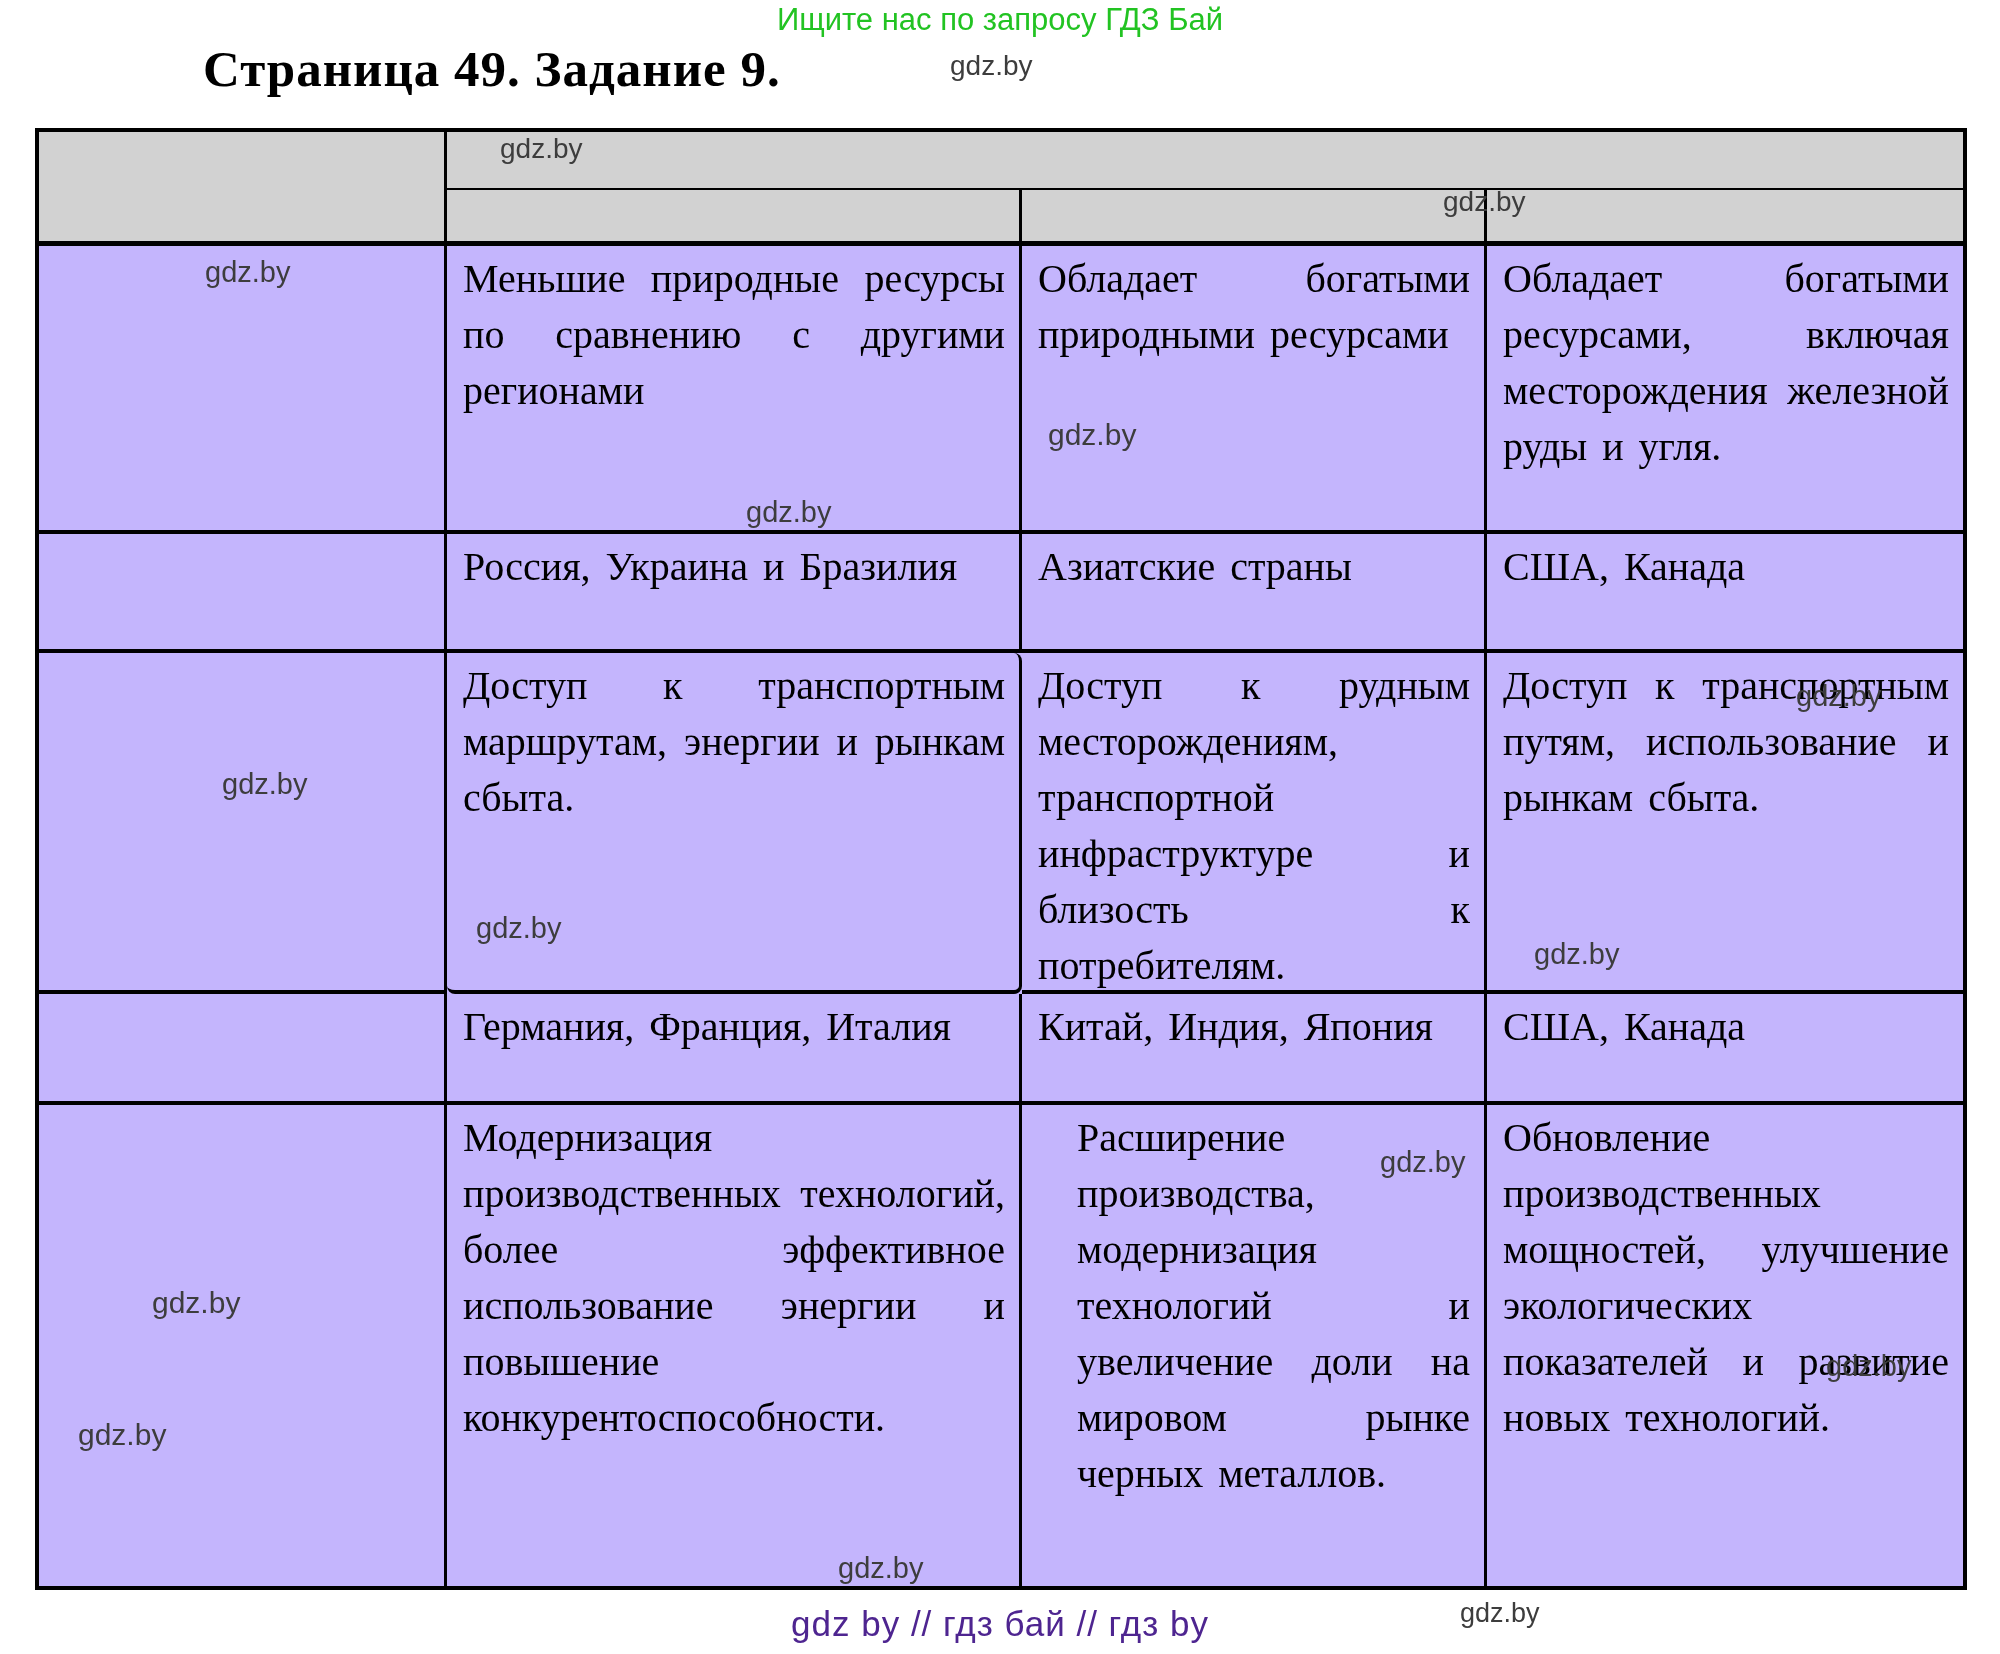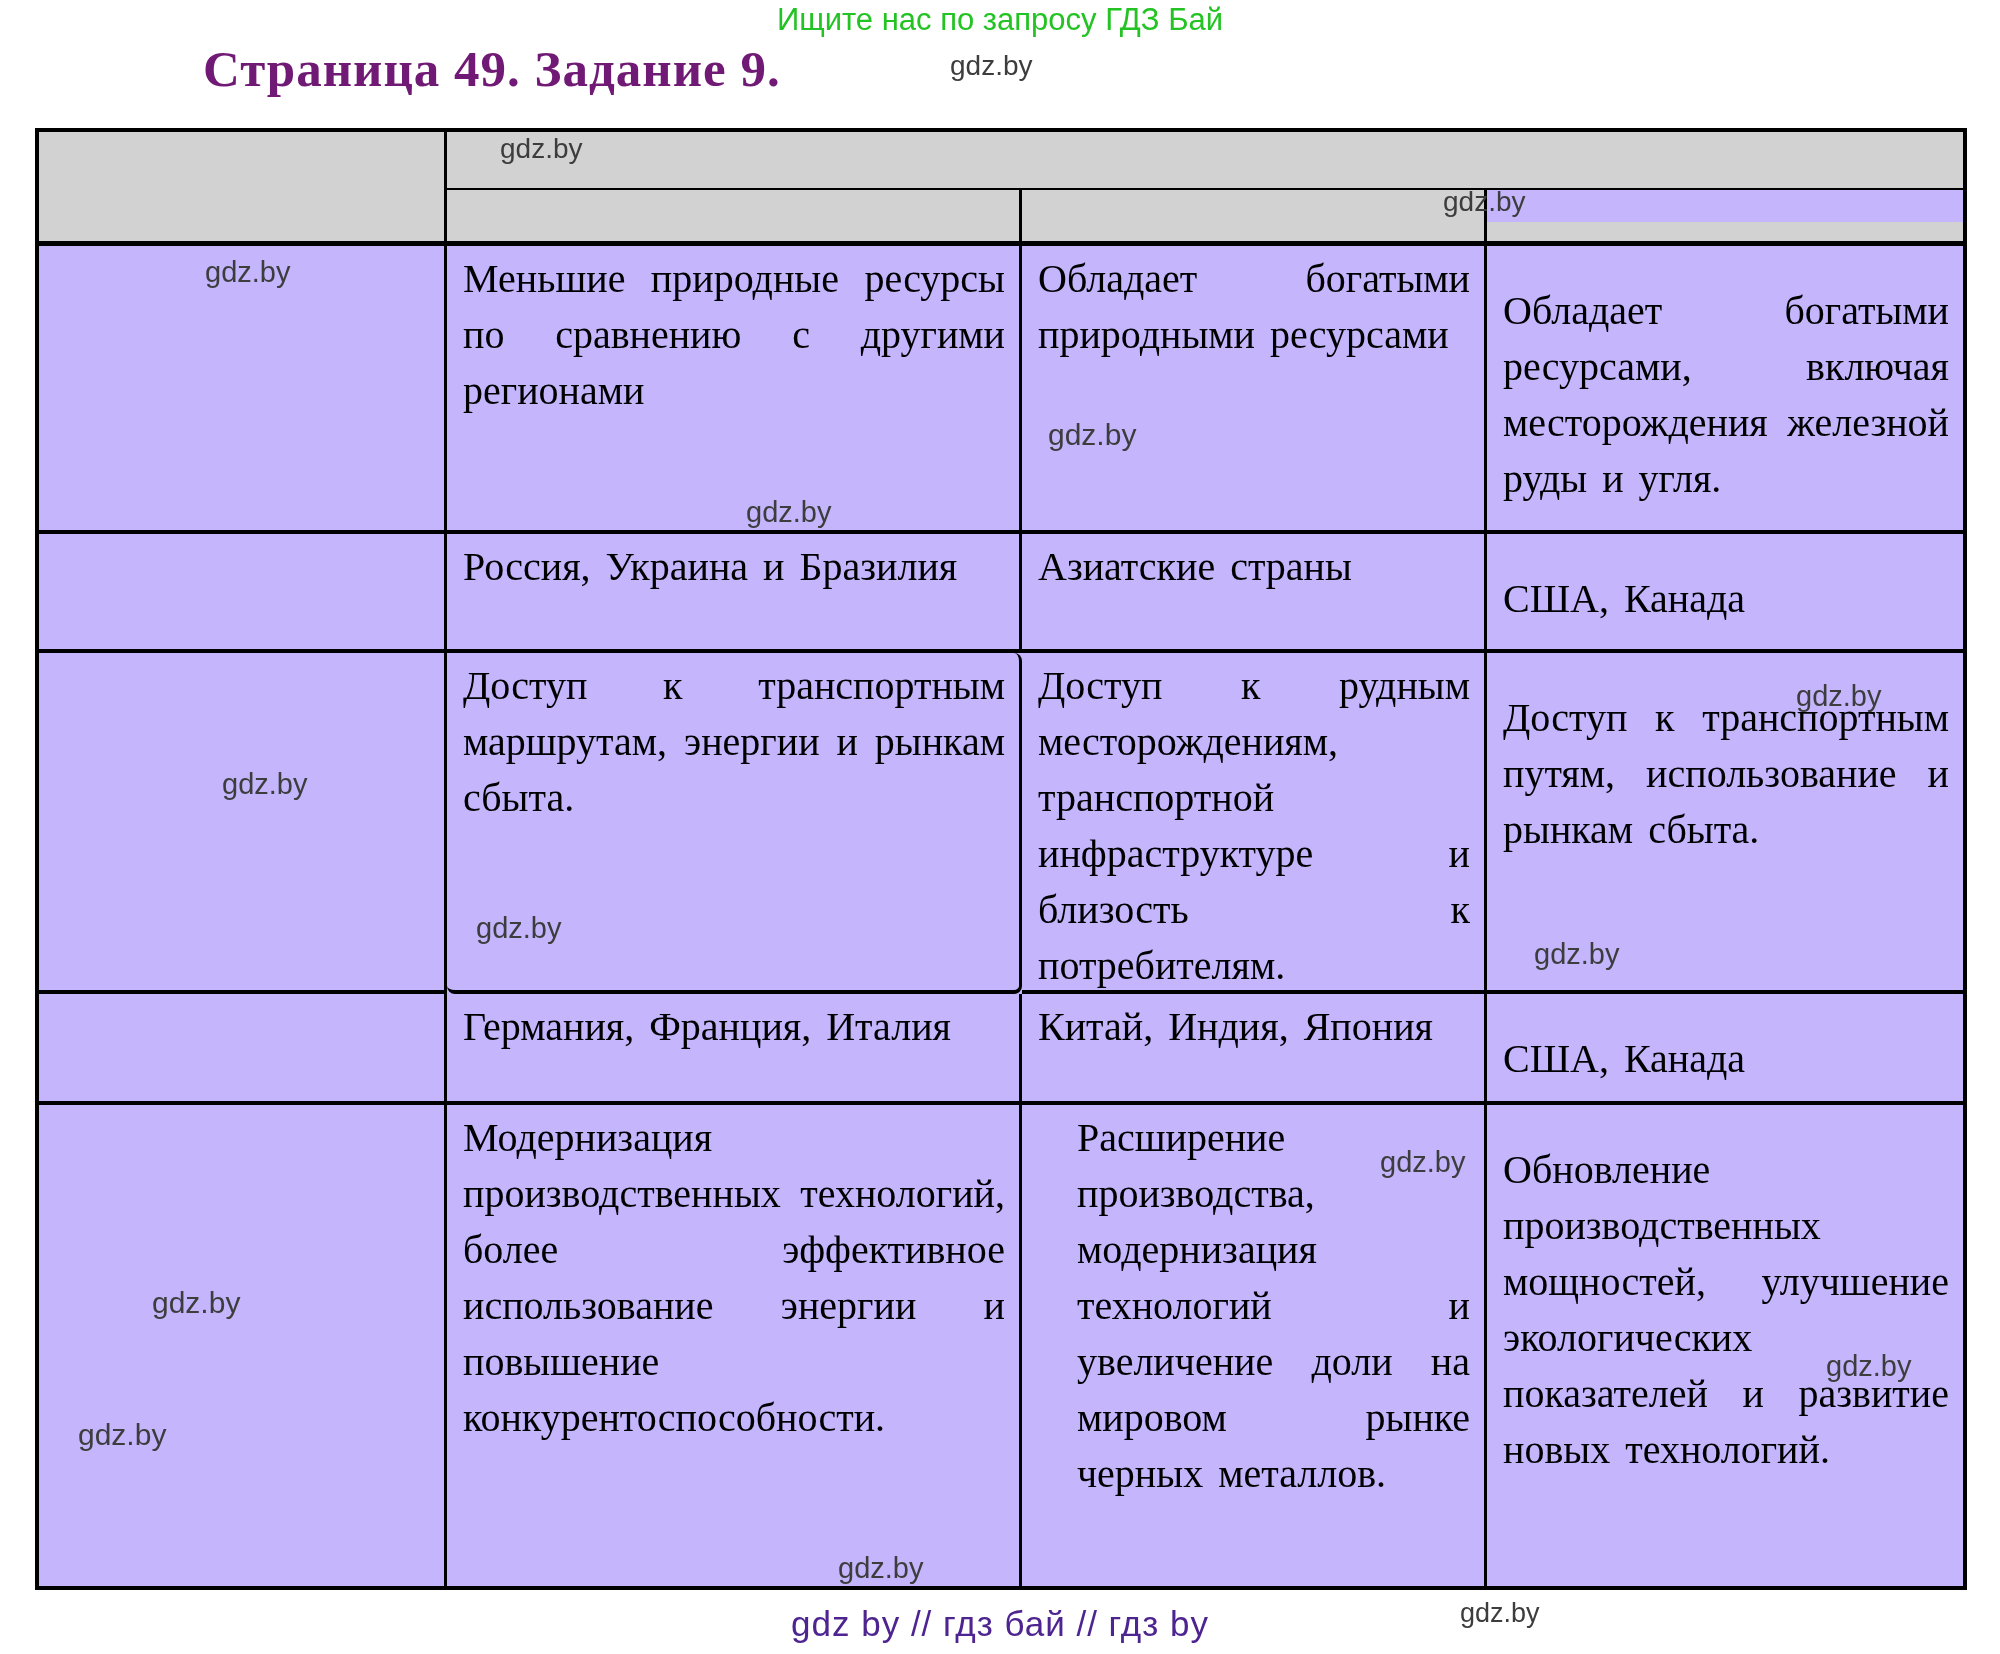--- a/index.html
+++ b/index.html
@@ -11,40 +11,40 @@
     font-family:"Liberation Serif","DejaVu Serif",serif;
   }
   .banner{
     position:absolute;top:2px;left:0;width:100%;
     text-align:center;
     font-family:"Liberation Sans","DejaVu Sans",sans-serif;
     font-size:31px;font-weight:500;color:#22c322;
   }
   .title{
     position:absolute;left:203px;top:40px;
-    font-size:51px;font-weight:700;color:#701a75;
+    font-size:51px;font-weight:700;color:#000000;
     letter-spacing:1px;
   }
   .gdz-table{
     position:absolute;left:35px;top:128px;
     width:1932px;height:1462px;
     box-sizing:border-box;
     border:4px solid #000;
     display:grid;
     grid-template-columns:408px 575px 465px 1fr;
     grid-template-rows:58px 56px 288px 119px 341px 111px 1fr;
     background:#c4b5fd;
   }
   .cell{
     box-sizing:border-box;
     border-right:3px solid #000;
     border-bottom:4px solid #000;
     overflow:hidden;
   }
-  .lastcol{border-right:none;margin-top:32px;}
+  .lastcol{border-right:none;}
   .gray{background:#d2d2d2;}
   .htop{border-bottom:2px solid #000;}
   .hbot{border-bottom:5px solid #000;}
   .lastrow{border-bottom:none;}
   .txt{
     padding:5px 14px 0 16px;
     font-size:40px;line-height:56px;color:#000;
     text-align:justify;
     word-spacing:5px;
   }

